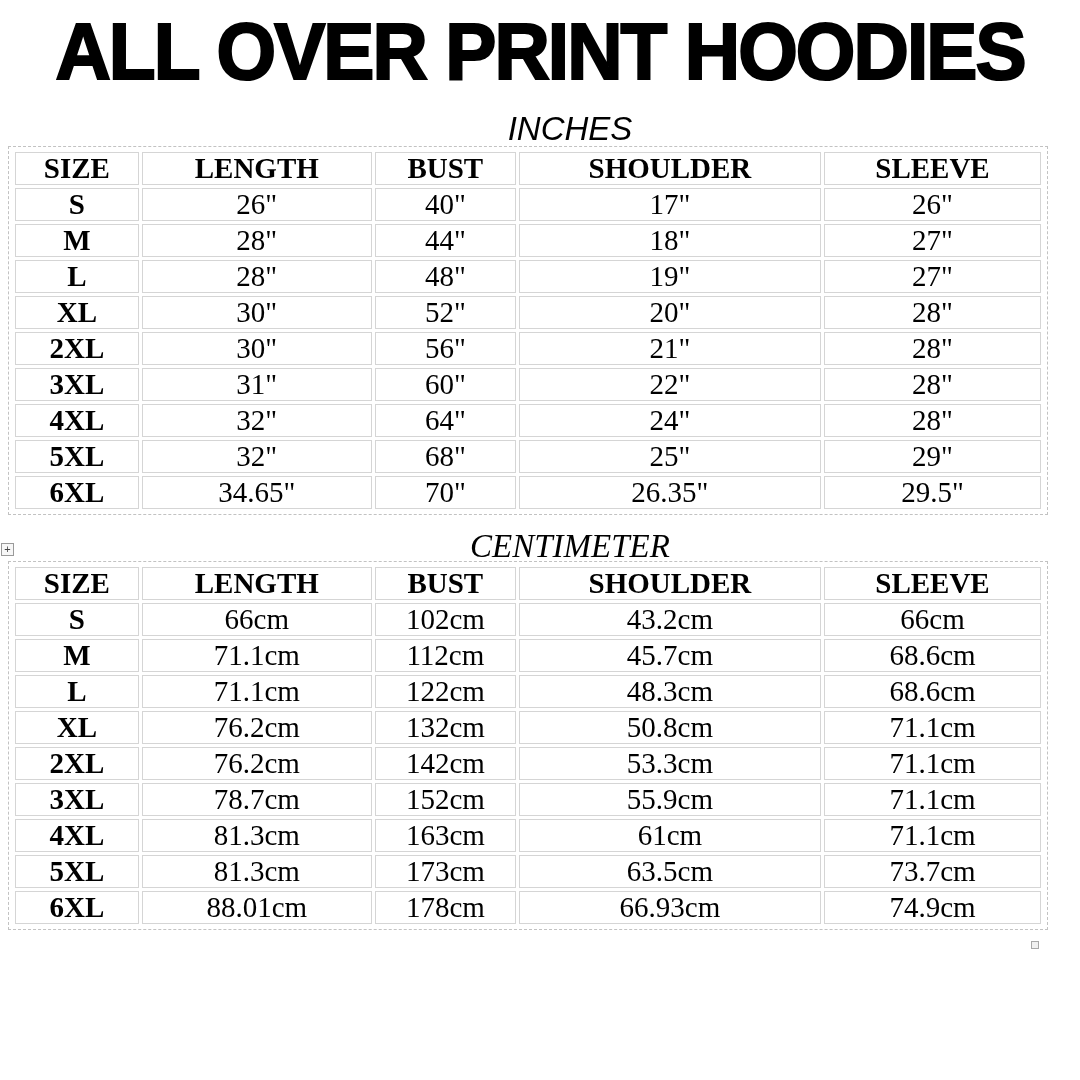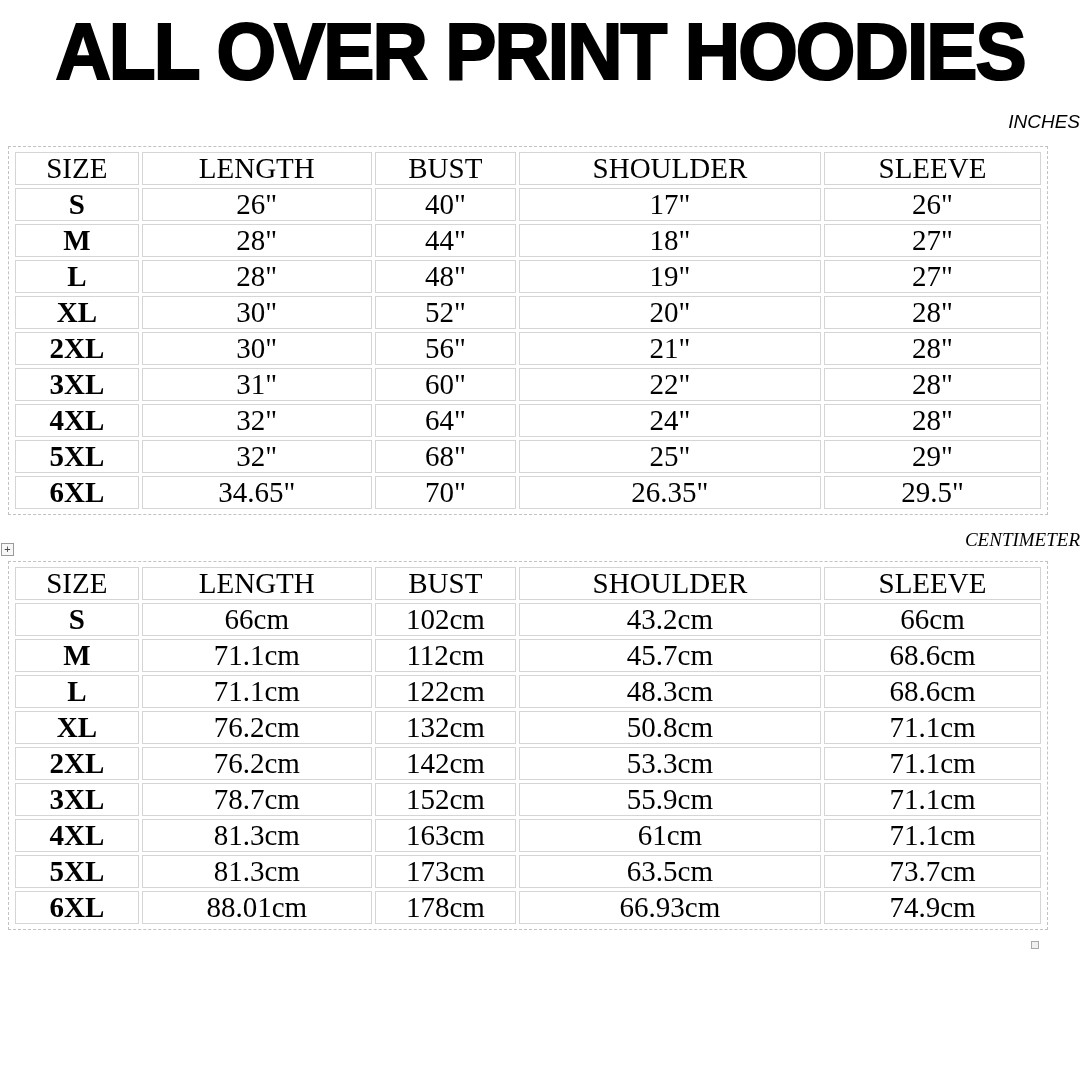--- a/index.html
+++ b/index.html
@@ -17,24 +17,24 @@
     letter-spacing: -2px;
     -webkit-text-stroke: 2.2px #000;
     white-space: nowrap;
     transform: scaleX(0.97);
     transform-origin: center;
   }
 
   .caption {
     position: absolute;
     left: 60px; width: 1020px;
-    text-align: right;
+    text-align: center;
     font-family: "Liberation Sans", sans-serif;
     font-style: italic;
-    font-size: 19px;
+    font-size: 33px;
     line-height: 1.0;
     letter-spacing: 0px;
   }
   .caption-inches { top: 112px; }
   .caption-cm { top: 530px; font-family: Liberation Serif, serif; }
 
   .table-outline {
     position: absolute;
     left: 8px;
     width: 1040px;
@@ -59,21 +59,21 @@
     vertical-align: middle;
     height: 31px;
     line-height: 31px;
     padding: 0;
     font-size: 29px;
     overflow: hidden;
     white-space: nowrap;
   }
   table.size-table th {
     font-family: "Liberation Serif", serif;
-    font-weight: normal;
+    font-weight: bold;
   }
   table.size-table td {
     font-family: "Liberation Serif", serif;
     font-weight: normal;
   }
   table.size-table td.size-col { font-weight: bold; }
 
   .move-handle {
     position: absolute;
     left: 1px; top: 543px;

